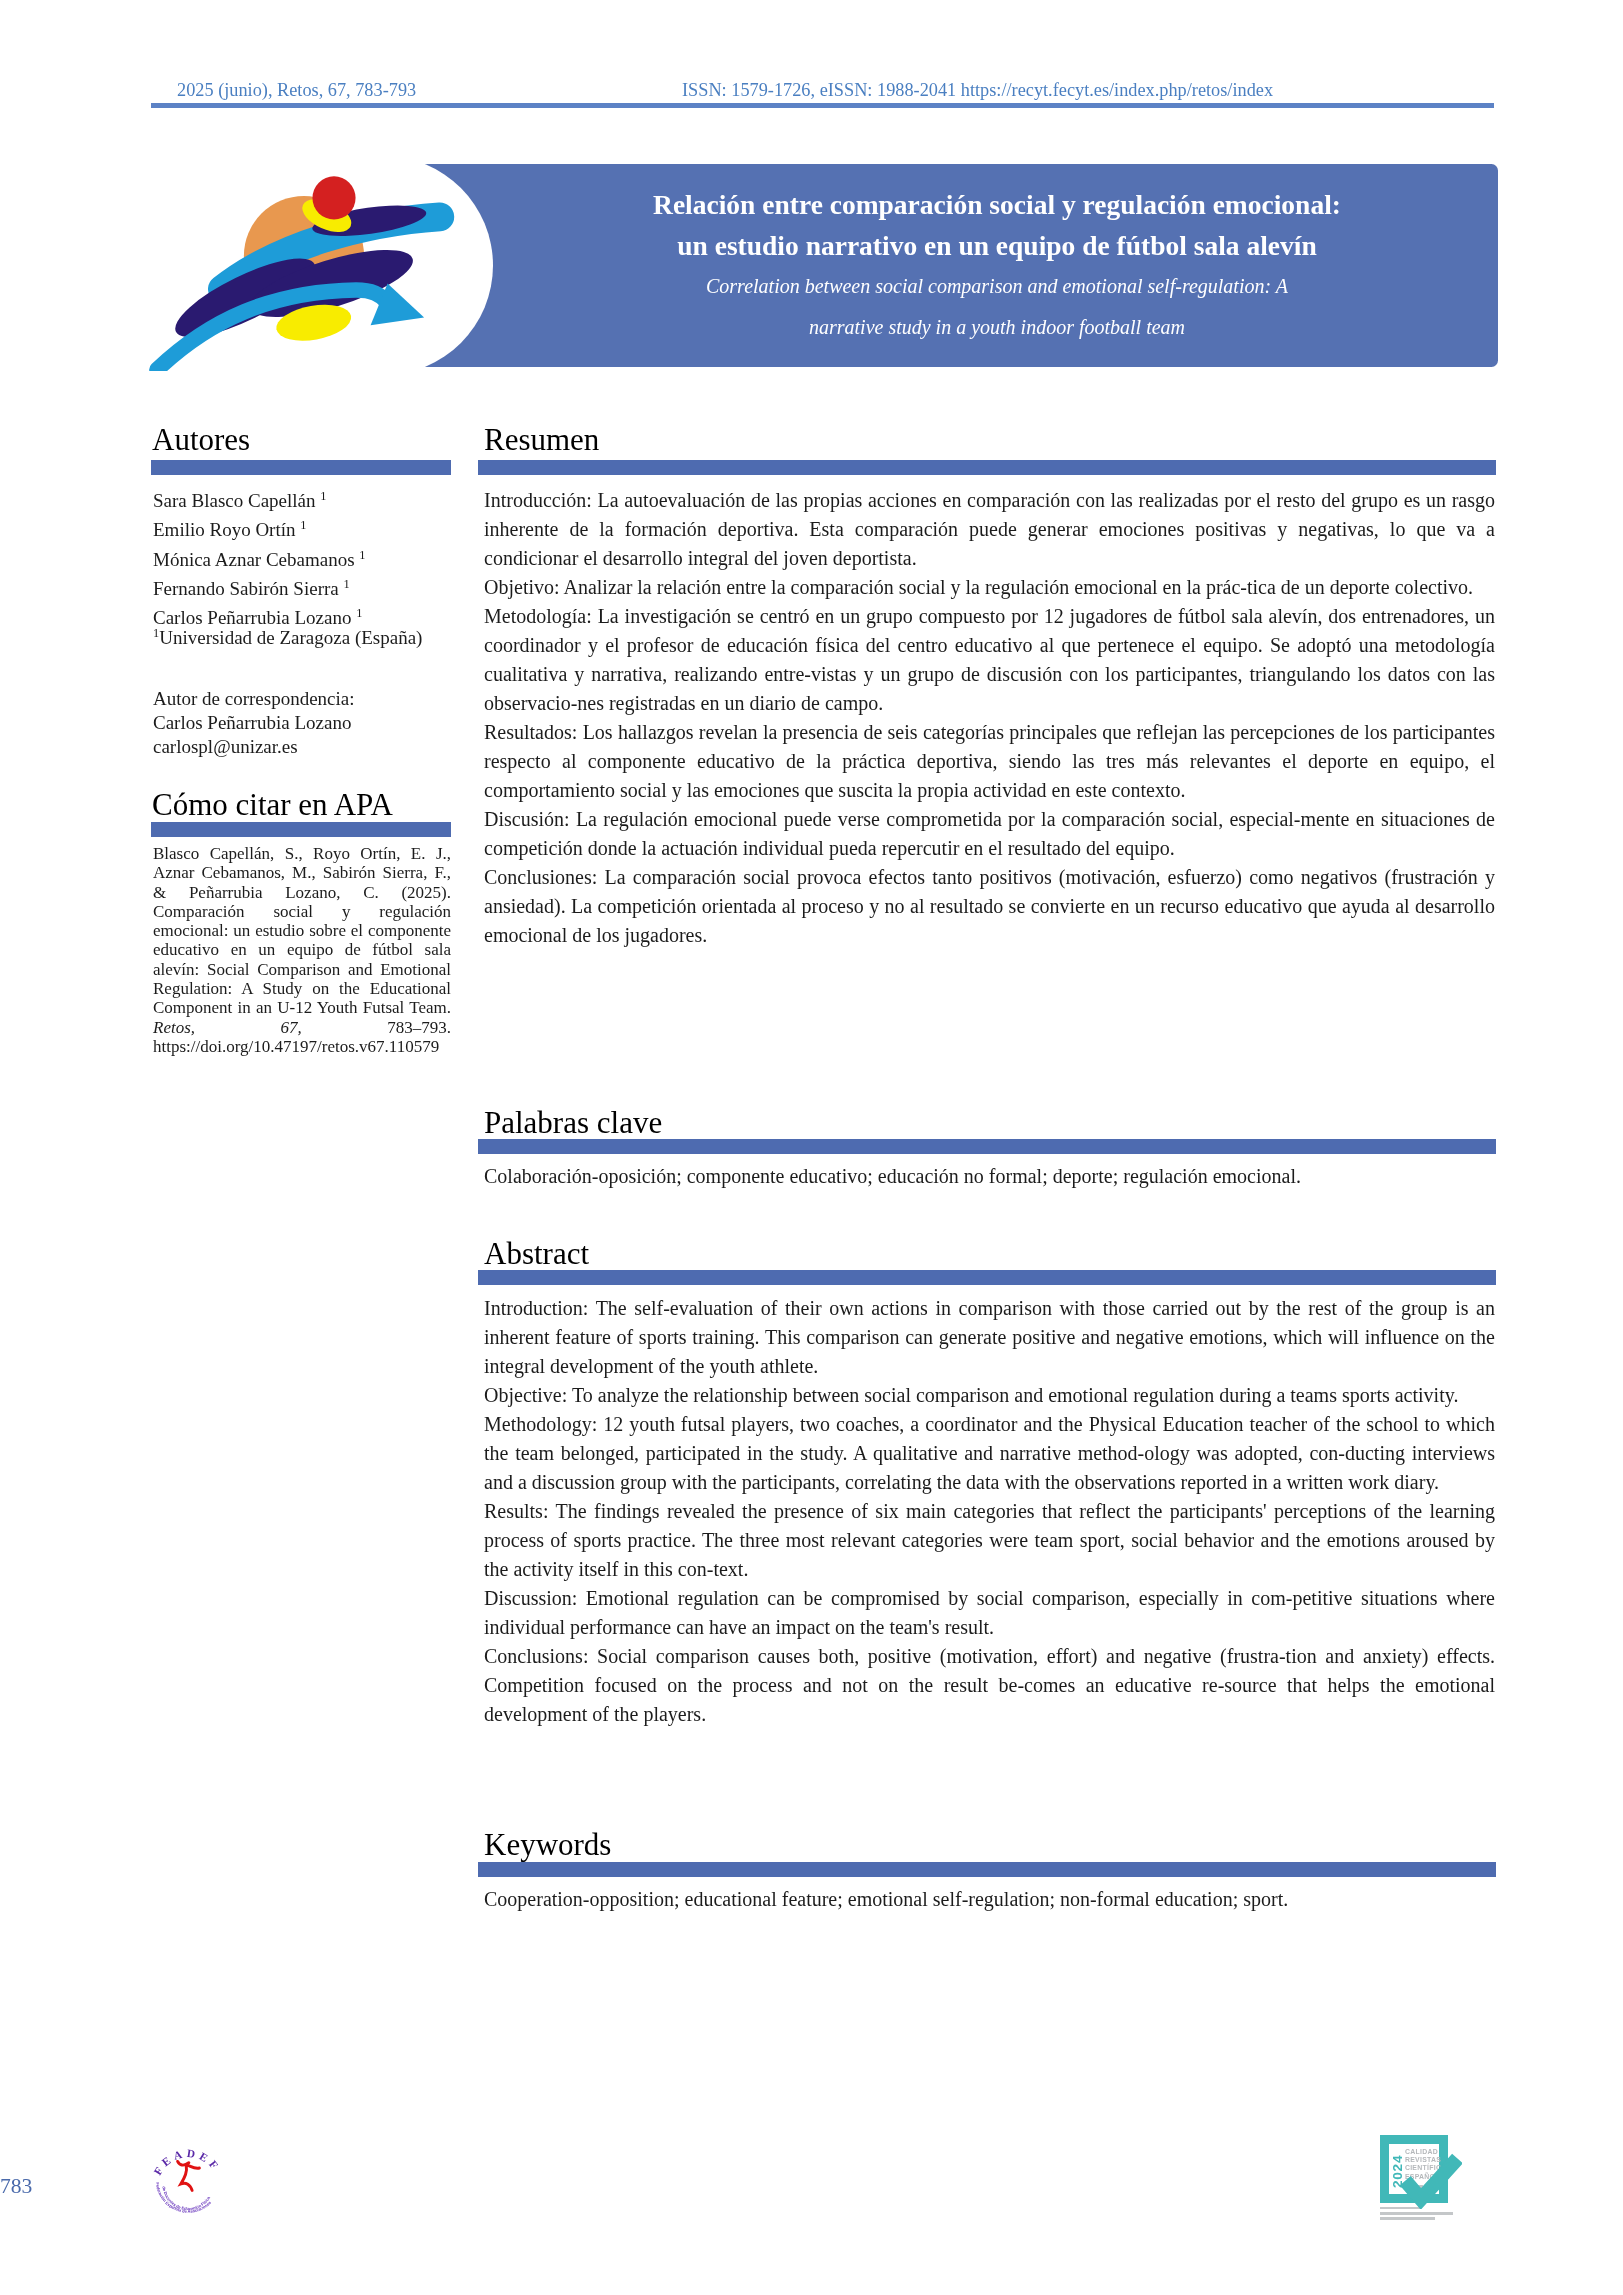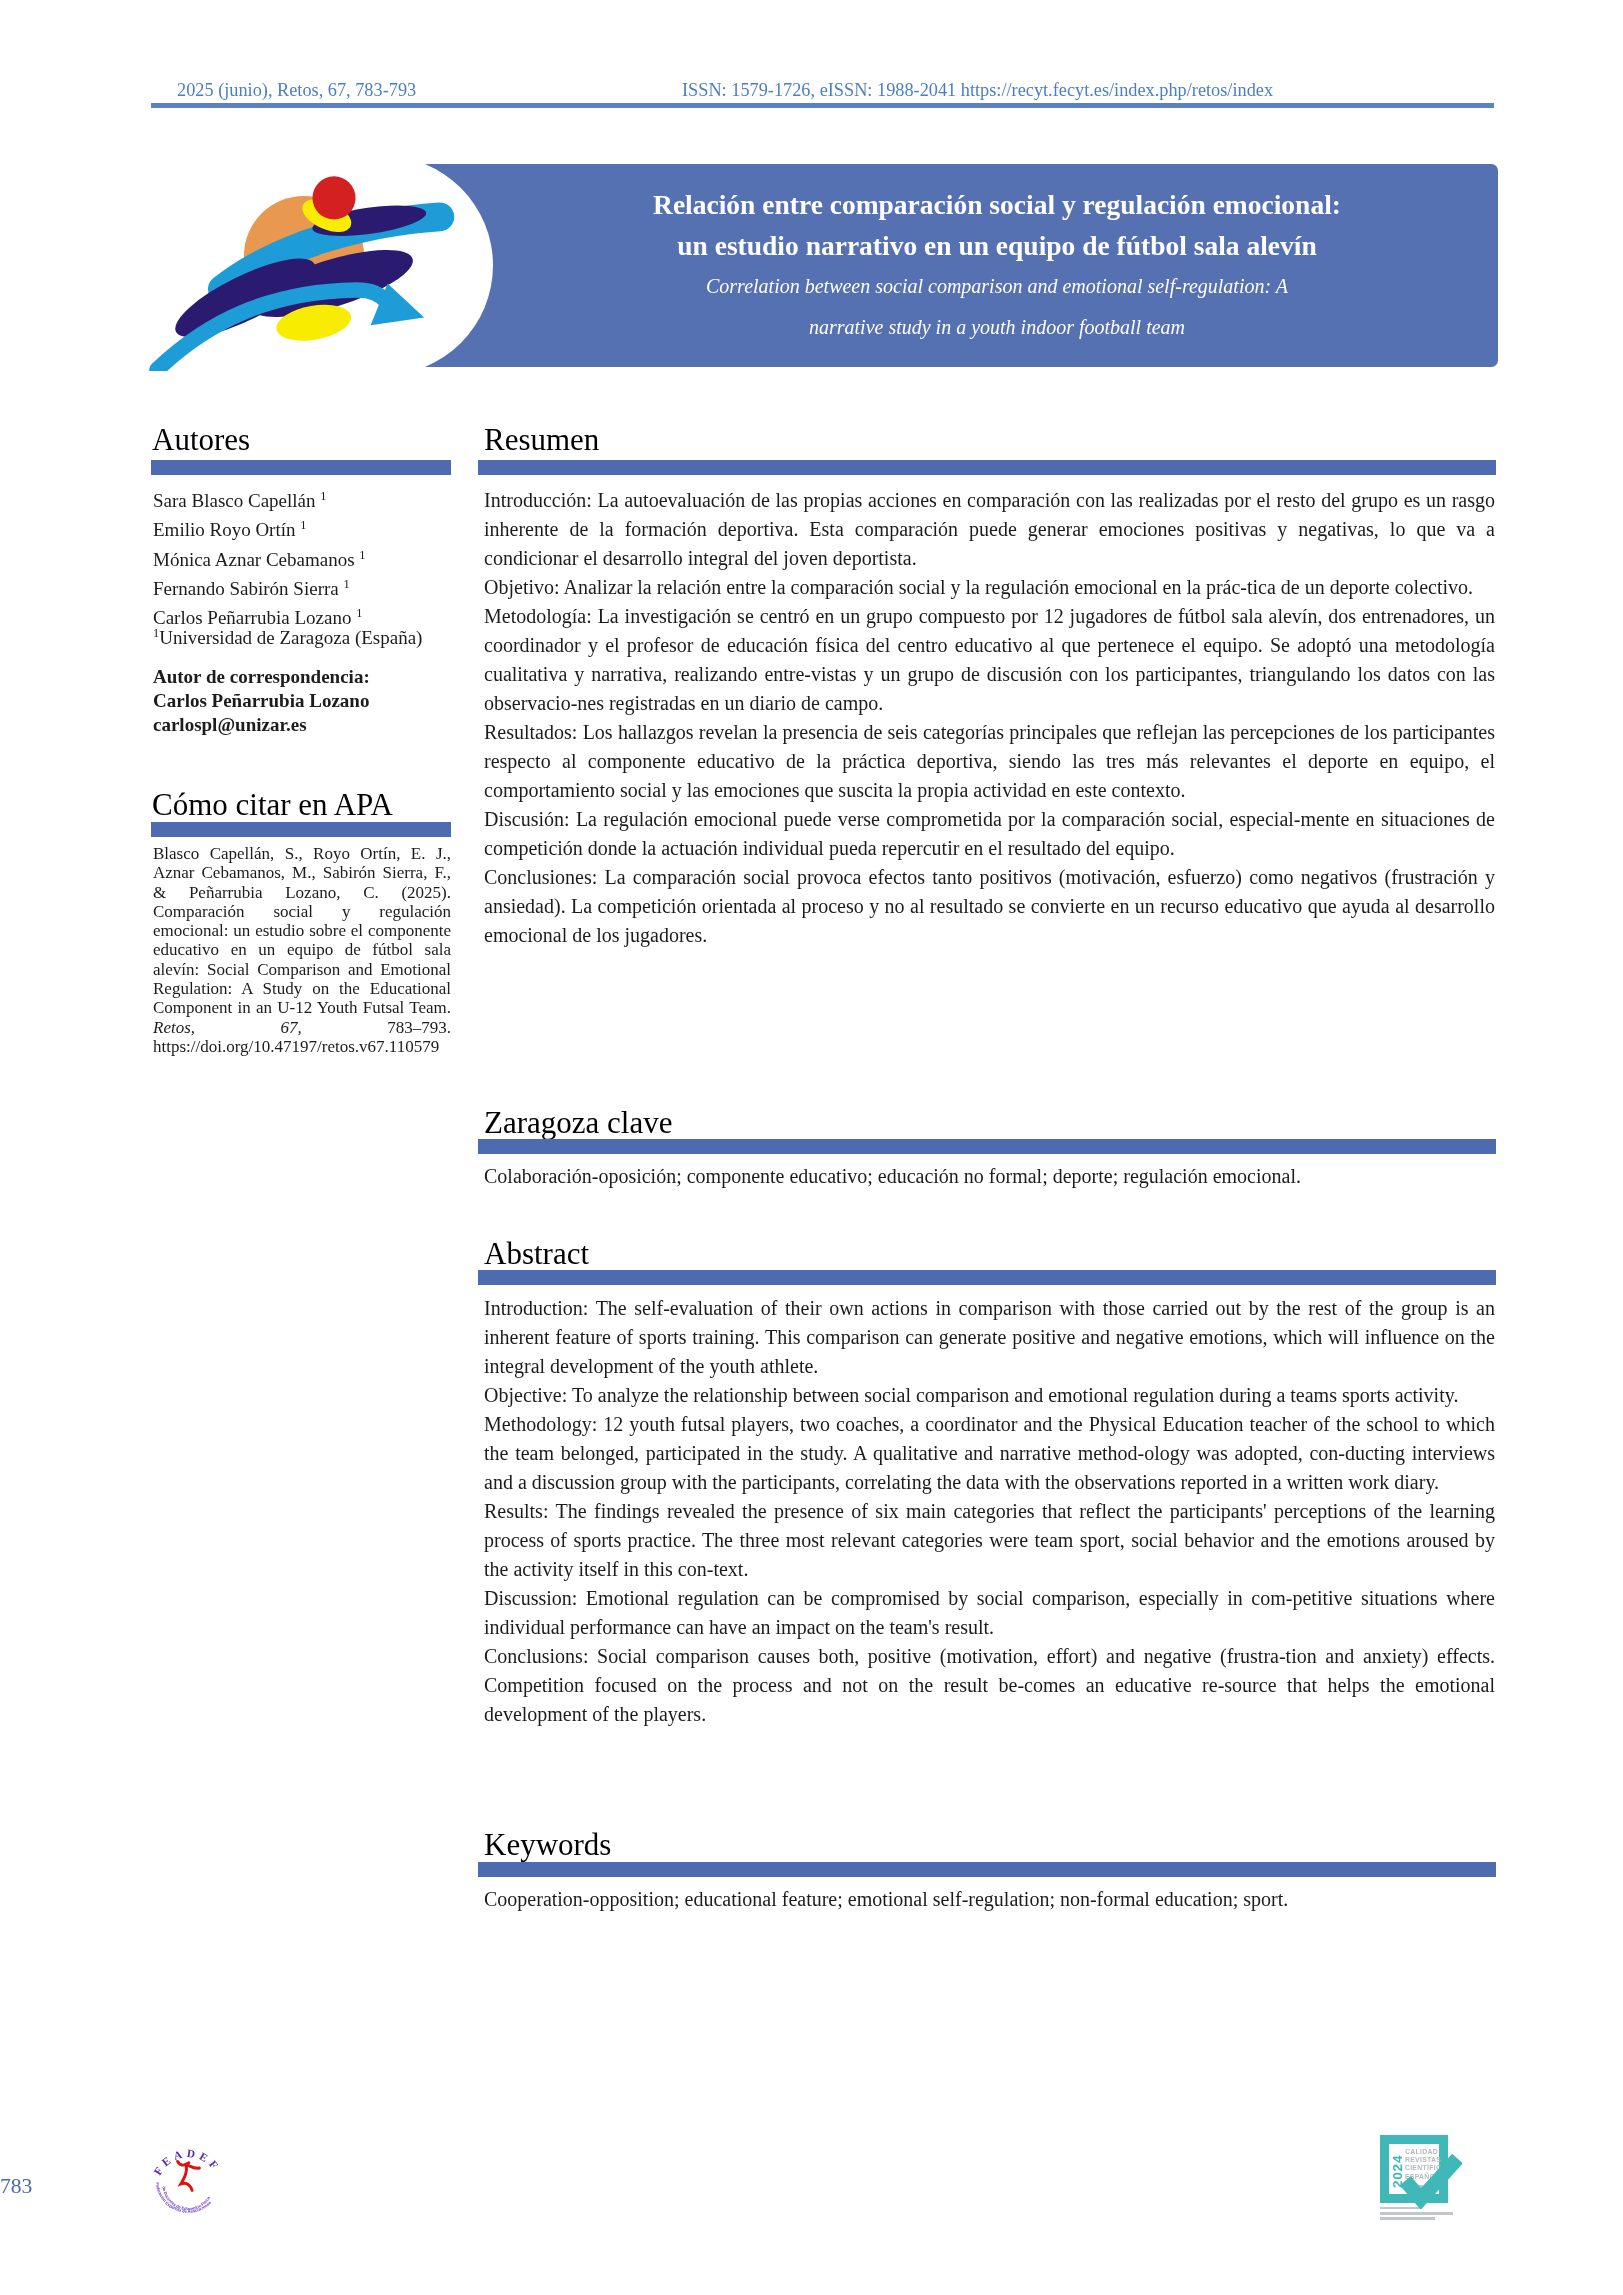--- a/index.html
+++ b/index.html
@@ -91,21 +91,21 @@
   <div class="abs authors" style="left:153px;top:484px;">
     <div><span>Sara Blasco Capellán</span> <sup>1</sup></div>
     <div><span>Emilio Royo Ortín</span> <sup>1</sup></div>
     <div><span>Mónica Aznar Cebamanos</span> <sup>1</sup></div>
     <div><span>Fernando Sabirón Sierra</span> <sup>1</sup></div>
     <div><span>Carlos Peñarrubia Lozano</span> <sup>1</sup></div>
   </div>
 
   <div class="abs aff" style="left:153px;top:621px;"><sup>1</sup><span>Universidad de Zaragoza (España)</span></div>
 
-  <div class="abs corr" style="left:153px;top:665px;font-weight:bold;">
+  <div class="abs corr" style="left:153px;top:687px;">
     <div>Autor de correspondencia:</div>
     <div>Carlos Peñarrubia Lozano</div>
     <div>carlospl@unizar.es</div>
   </div>
 
   <div class="abs h2" style="left:152px;top:789px;">Cómo citar en APA</div>
   <div class="abs bar" style="left:151px;top:822px;width:300px;"></div>
 
   <div class="abs cite" style="left:153px;top:844px;width:298px;"><span>Blasco Capellán, S., Royo Ortín, E. J., Aznar Cebamanos, M., Sabirón Sierra, F., &amp; Peñarrubia Lozano, C. (2025). Comparación social y regulación emocional: un estudio sobre el componente educativo en un equipo de fútbol sala alevín: Social Comparison and Emotional Regulation: A Study on the Educational Component in an U-12 Youth Futsal Team. </span><span class="it">Retos, 67,</span><span> 783–793. https://doi.org/10.47197/retos.v67.110579</span></div>
 
@@ -113,21 +113,21 @@
   <div class="abs bar" style="left:478px;top:460px;width:1018px;"></div>
   <div class="abs body-text" style="left:484px;top:486px;width:1011px;">
     <p>Introducción: La autoevaluación de las propias acciones en comparación con las realizadas por el resto del grupo es un rasgo inherente de la formación deportiva. Esta comparación puede generar emociones positivas y negativas, lo que va a condicionar el desarrollo integral del joven deportista.</p>
     <p>Objetivo: Analizar la relación entre la comparación social y la regulación emocional en la prác-tica de un deporte colectivo.</p>
     <p>Metodología: La investigación se centró en un grupo compuesto por 12 jugadores de fútbol sala alevín, dos entrenadores, un coordinador y el profesor de educación física del centro educativo al que pertenece el equipo. Se adoptó una metodología cualitativa y narrativa, realizando entre-vistas y un grupo de discusión con los participantes, triangulando los datos con las observacio-nes registradas en un diario de campo.</p>
     <p>Resultados: Los hallazgos revelan la presencia de seis categorías principales que reflejan las percepciones de los participantes respecto al componente educativo de la práctica deportiva, siendo las tres más relevantes el deporte en equipo, el comportamiento social y las emociones que suscita la propia actividad en este contexto.</p>
     <p>Discusión: La regulación emocional puede verse comprometida por la comparación social, especial-mente en situaciones de competición donde la actuación individual pueda repercutir en el resultado del equipo.</p>
     <p>Conclusiones: La comparación social provoca efectos tanto positivos (motivación, esfuerzo) como negativos (frustración y ansiedad). La competición orientada al proceso y no al resultado se convierte en un recurso educativo que ayuda al desarrollo emocional de los jugadores.</p>
   </div>
 
-  <div class="abs h2" style="left:484px;top:1107px;">Zaragoza clave</div>
+  <div class="abs h2" style="left:484px;top:1107px;">Palabras clave</div>
   <div class="abs bar" style="left:478px;top:1139px;width:1018px;"></div>
   <div class="abs body-text" style="left:484px;top:1162px;width:1011px;">Colaboración-oposición; componente educativo; educación no formal; deporte; regulación emocional.</div>
 
   <div class="abs h2" style="left:484px;top:1238px;">Abstract</div>
   <div class="abs bar" style="left:478px;top:1270px;width:1018px;"></div>
   <div class="abs body-text" style="left:484px;top:1294px;width:1011px;">
     <p>Introduction: The self-evaluation of their own actions in comparison with those carried out by the rest of the group is an inherent feature of sports training. This comparison can generate positive and negative emotions, which will influence on the integral development of the youth athlete.</p>
     <p>Objective: To analyze the relationship between social comparison and emotional regulation during a teams sports activity.</p>
     <p>Methodology: 12 youth futsal players, two coaches, a coordinator and the Physical Education teacher of the school to which the team belonged, participated in the study. A qualitative and narrative method-ology was adopted, con-ducting interviews and a discussion group with the participants, correlating the data with the observations reported in a written work diary.</p>
     <p>Results: The findings revealed the presence of six main categories that reflect the participants' perceptions of the learning process of sports practice. The three most relevant categories were team sport, social behavior and the emotions aroused by the activity itself in this con-text.</p>

